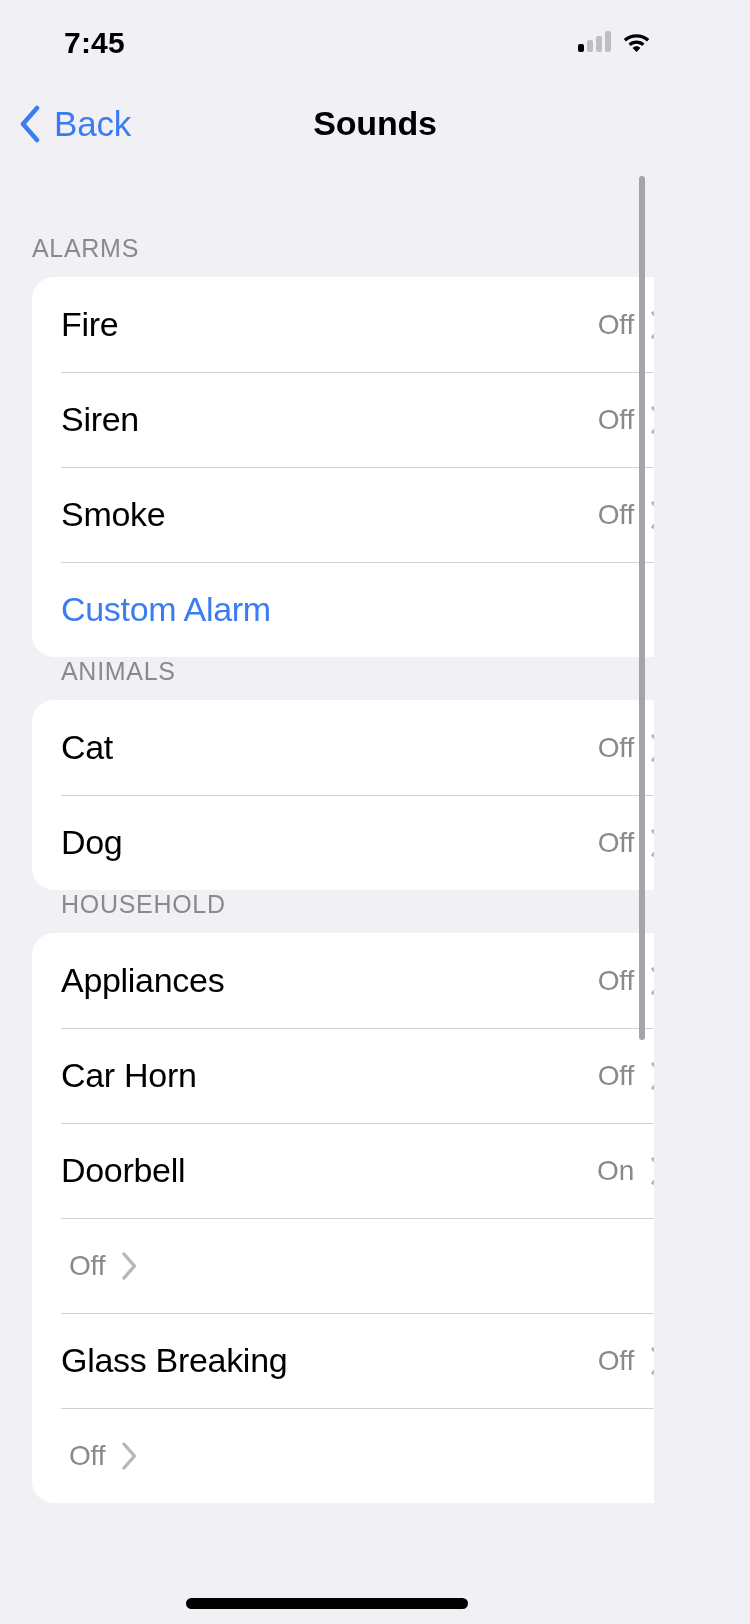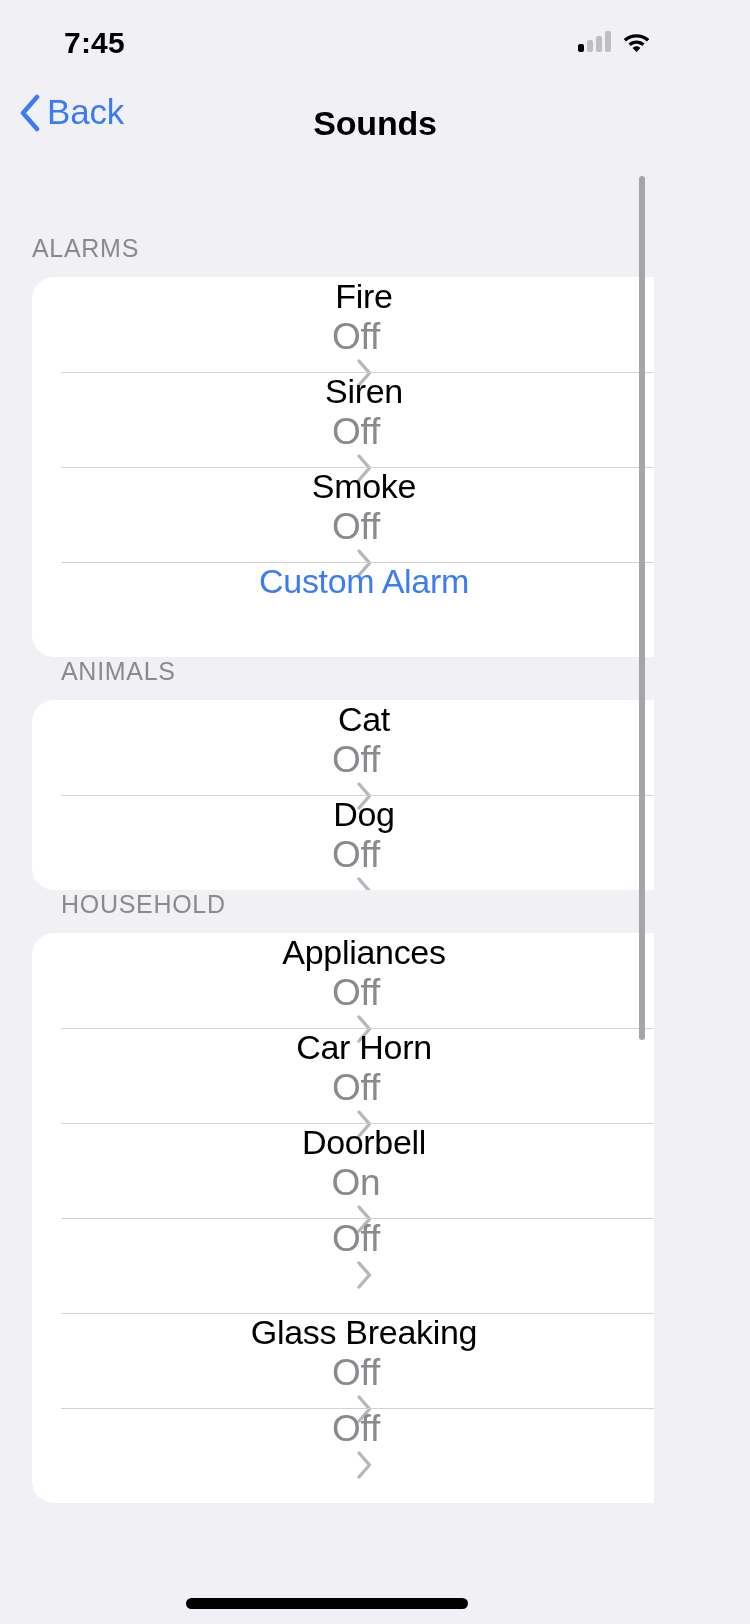--- a/index.html
+++ b/index.html
@@ -70,22 +70,22 @@
     color:#fff; letter-spacing:-0.3px;
     padding-right:1px;
   }
 
   
   #nav-bar {
     position:absolute; top:84px; left:0;
     width:750px; height:90px;
   }
   #nav-back {
-    position:absolute; left:18px; top:8px;
-    display:flex; align-items:flex-end; gap:7px;
+    position:absolute; left:18px; top:20px;
+    display:flex; align-items:center; gap:14px;
     cursor:pointer;
   }
   .chev-back { width:22px; height:38px; display:block; }
   #nav-back-label {
     font-size:35px; color:#3C7CF3; letter-spacing:-0.2px;
   }
   #nav-title {
     position:absolute; left:0; top:20px; width:750px;
     text-align:center;
     font-size:34px; font-weight:bold; color:#000;
@@ -122,41 +122,41 @@
   }
 
   .row {
     position:relative;
     height:95px;
     display:flex;
     align-items:center;
     padding-left:29px;
     padding-right:26px;
     cursor:pointer;
-    flex-direction:column;
   }
   .row + .row::before {
     content:"";
     position:absolute;
     left:29px; right:0; top:0;
     height:1px;
     background:#D2D2D4;
   }
   .row-label {
     font-size:34px;
     color:#000;
     letter-spacing:-0.3px;
     flex:1 1 auto;
   }
   .row.link .row-label { color:#3C7CF3; }
   .row-value {
-    font-size:37px;
+    font-size:28px;
     color:#8A8A8E;
     letter-spacing:-0.2px;
     margin-right:16px;
+    margin-left:8px;
   }
   .chev-right { width:17px; height:30px; display:block; flex:0 0 auto; }
 
   
   #scroll-indicator {
     position:absolute;
     right:9px; top:176px;
     width:6px; height:864px;
     border-radius:3px;
     background:#A4A4A9;

